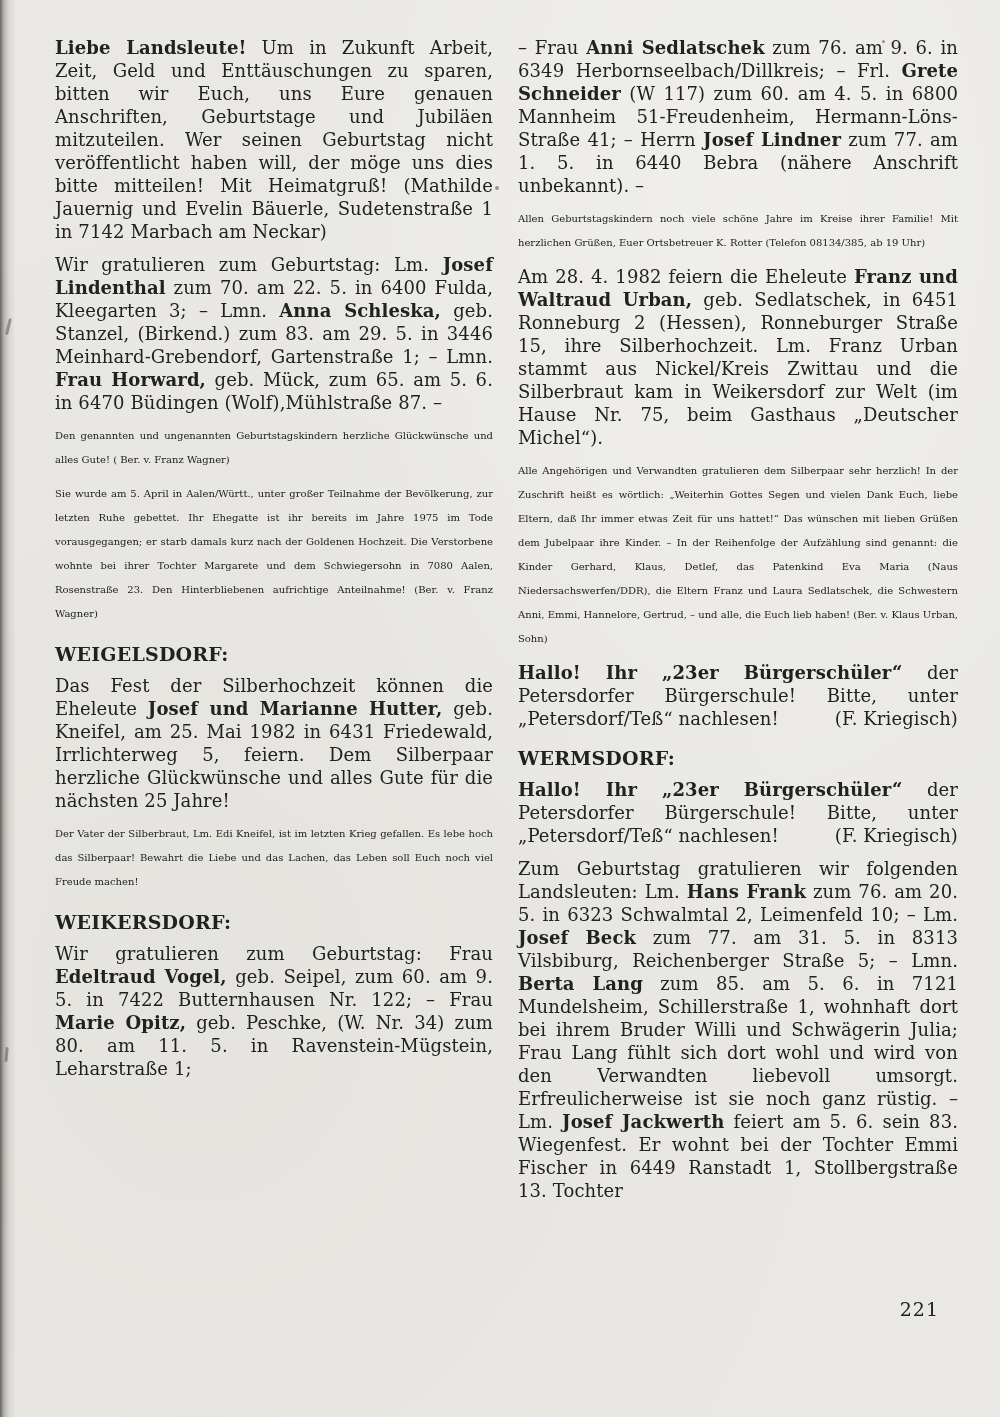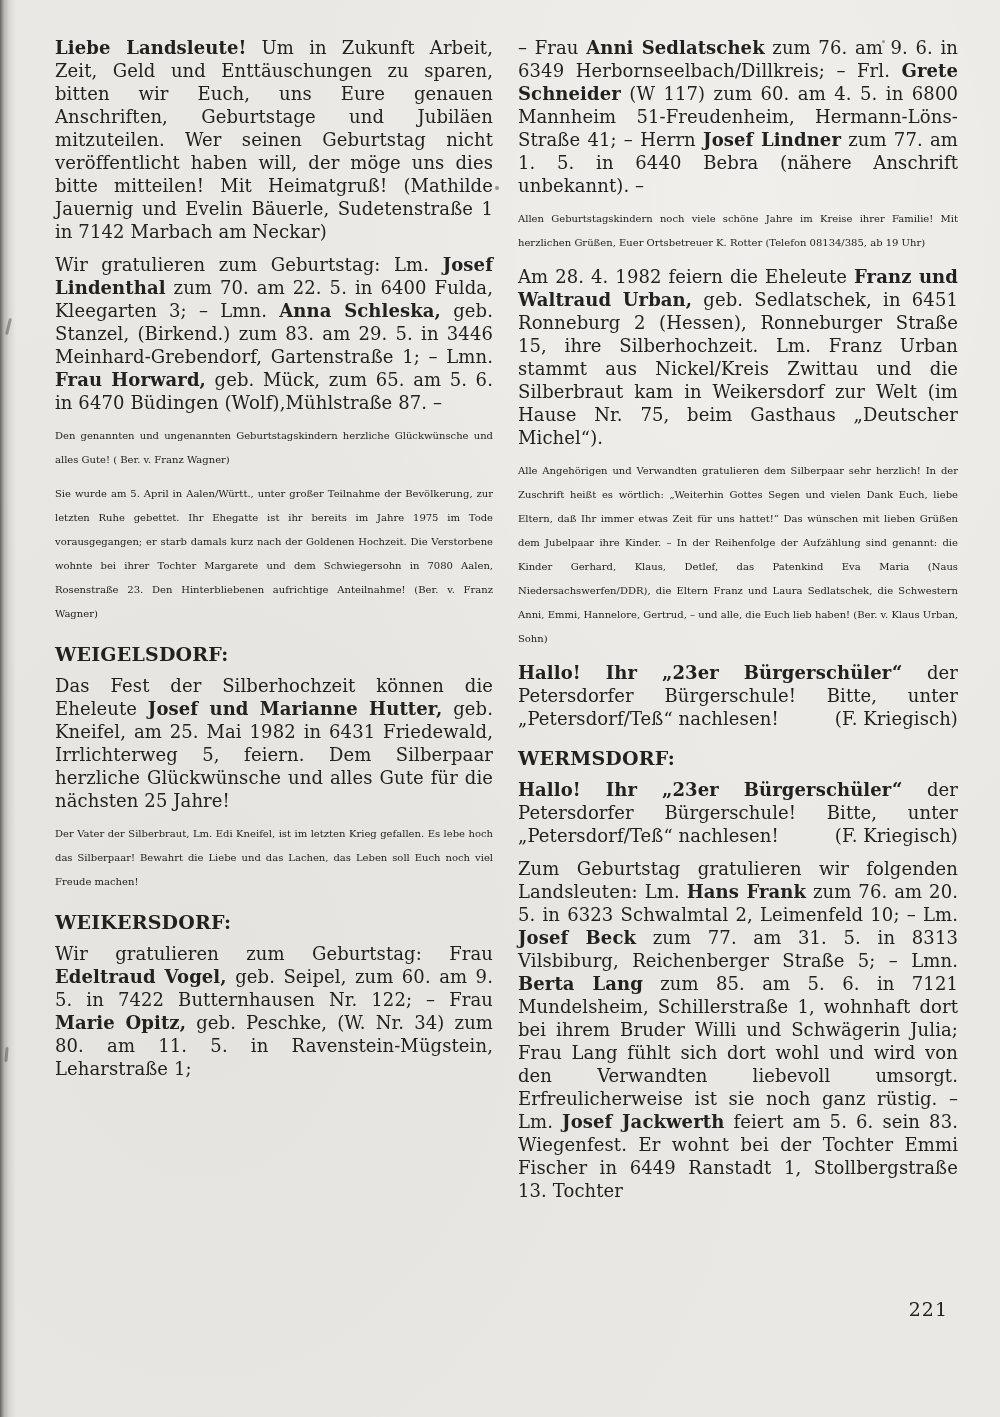--- a/index.html
+++ b/index.html
@@ -55,21 +55,21 @@
     font-size: 19px;
     line-height: 23px;
     margin: 17px 0 8px 0;
     letter-spacing: 0.2px;
     text-align: left;
   }
   .col > :first-child { margin-top: 0; }
   .attribution { float: right; }
   .page-number {
     position: absolute;
-    right: 52px;
+    right: 61px;
     top: 1298px;
     font-size: 19px;
     letter-spacing: 1px;
   }
 </style>
 </head>
 <body>
 
 <div class="page">
   <div class="edge-strip"></div>

